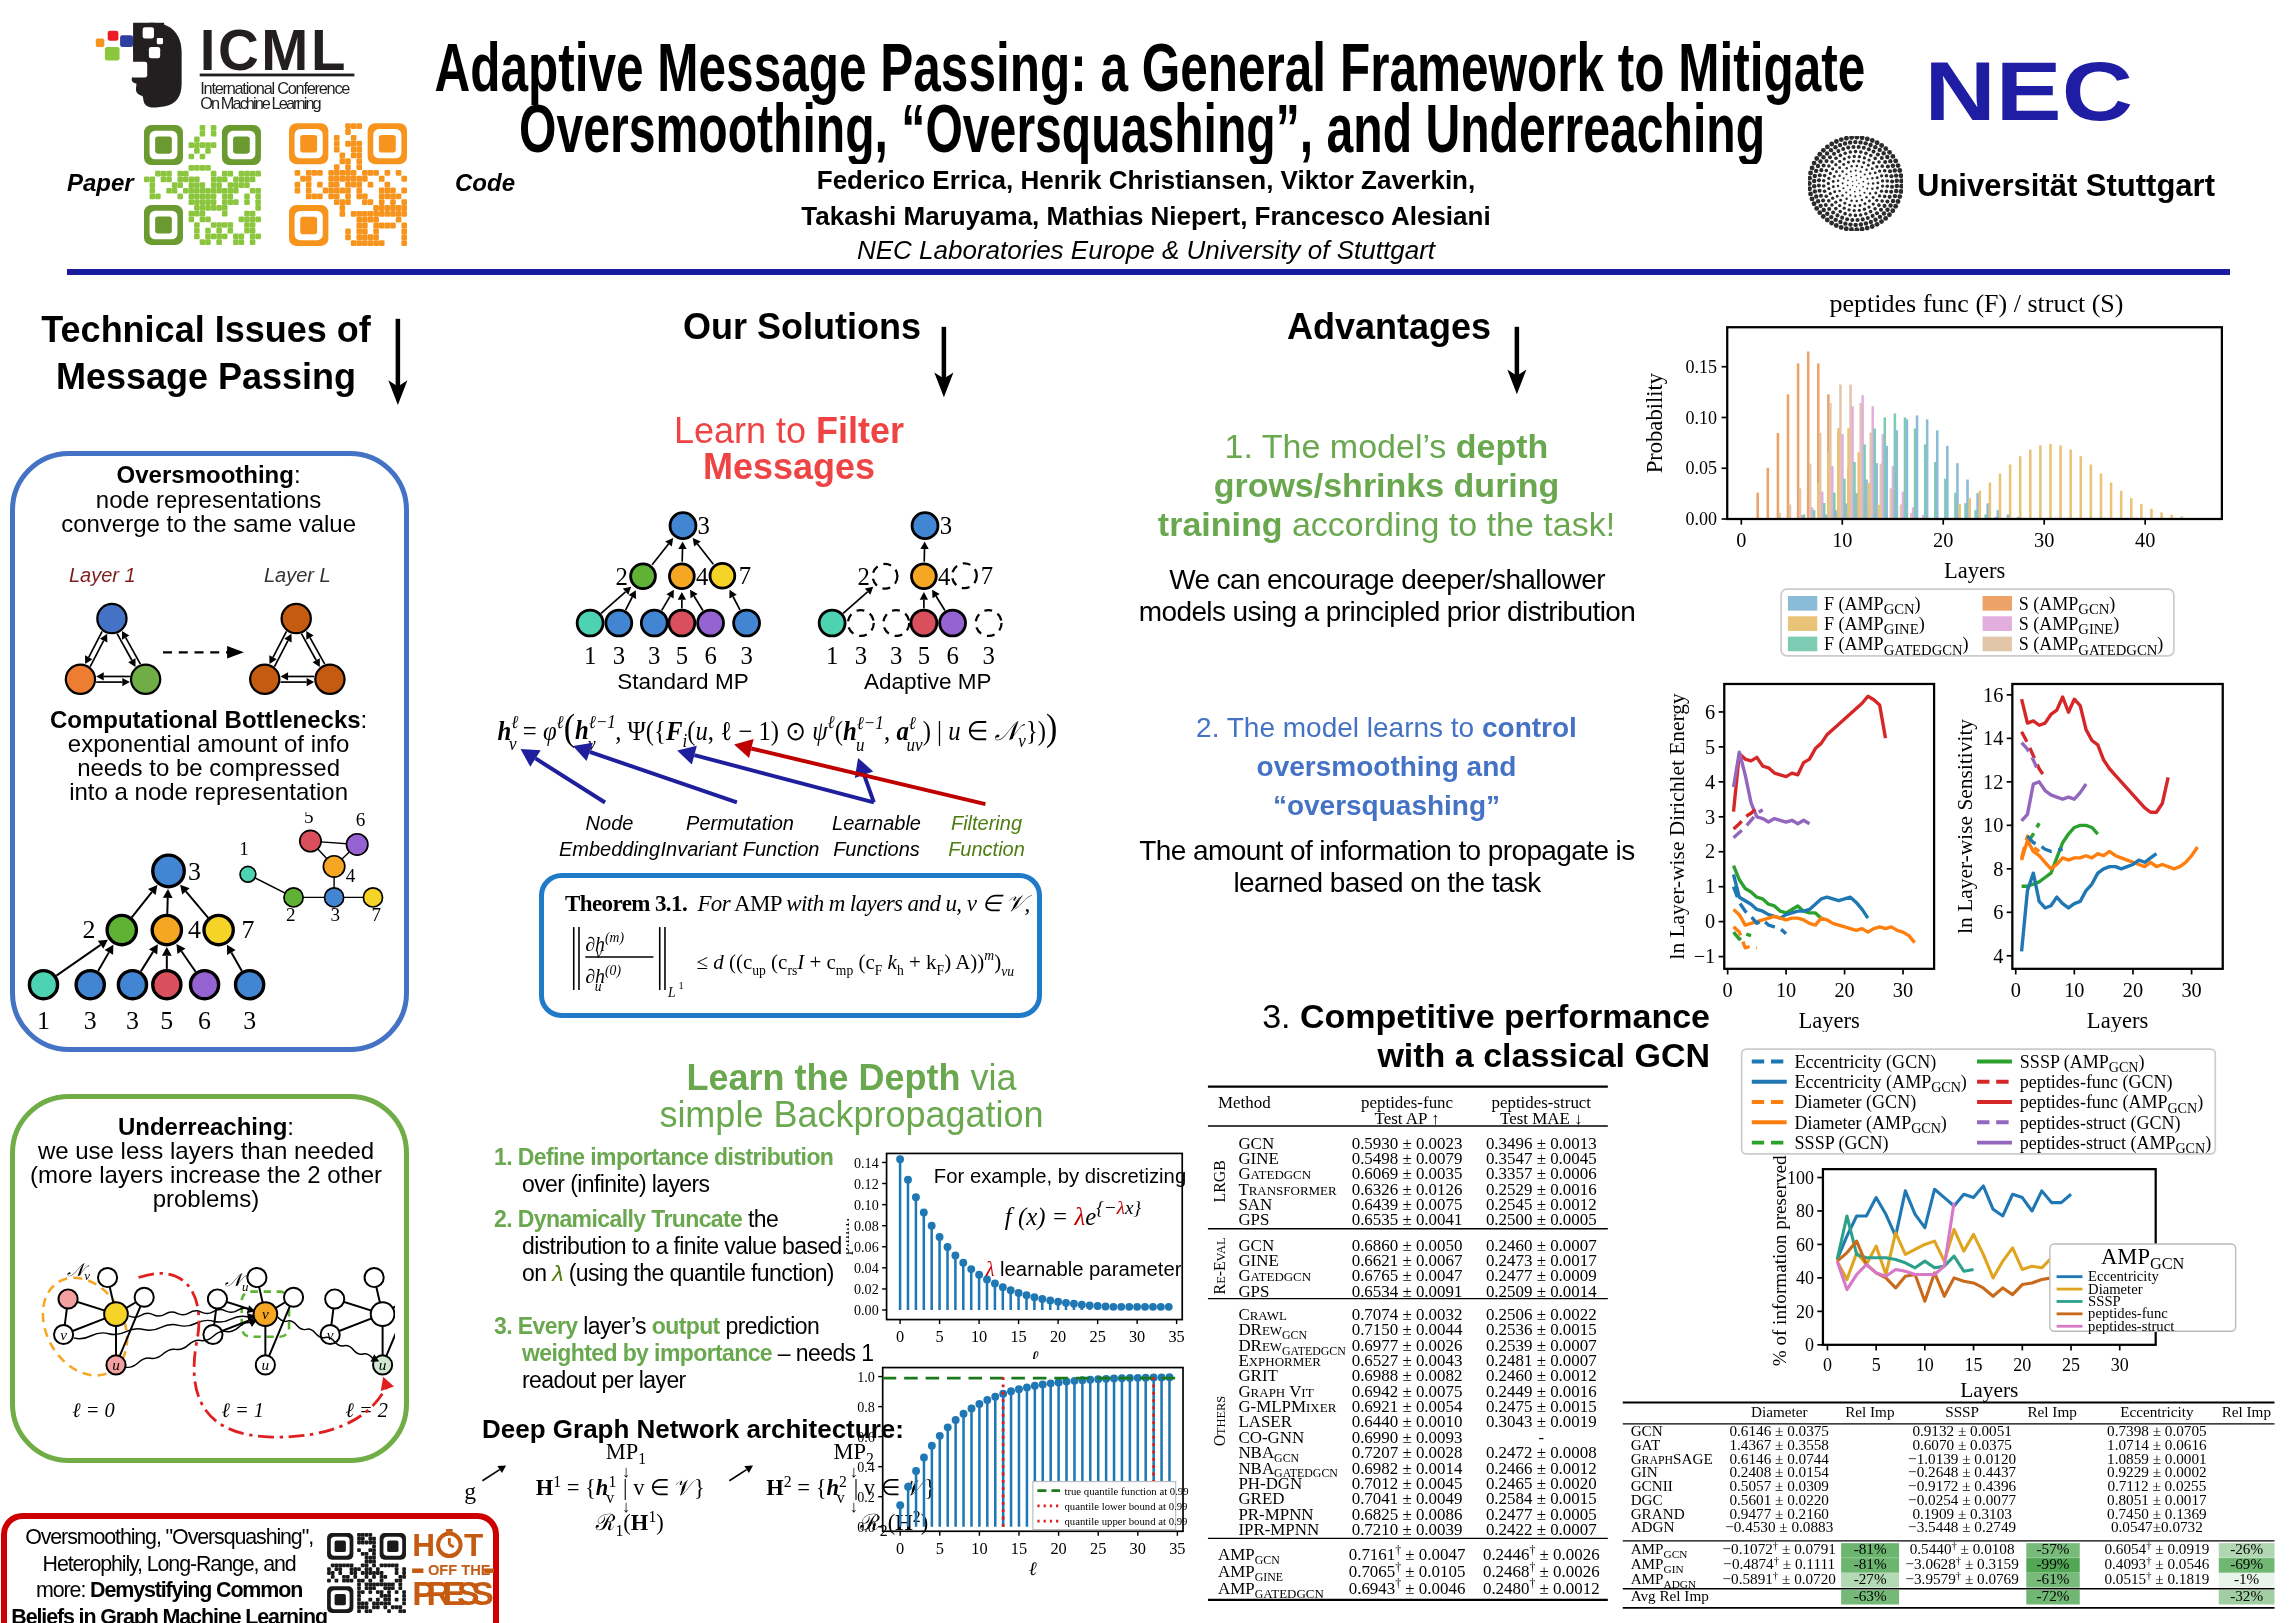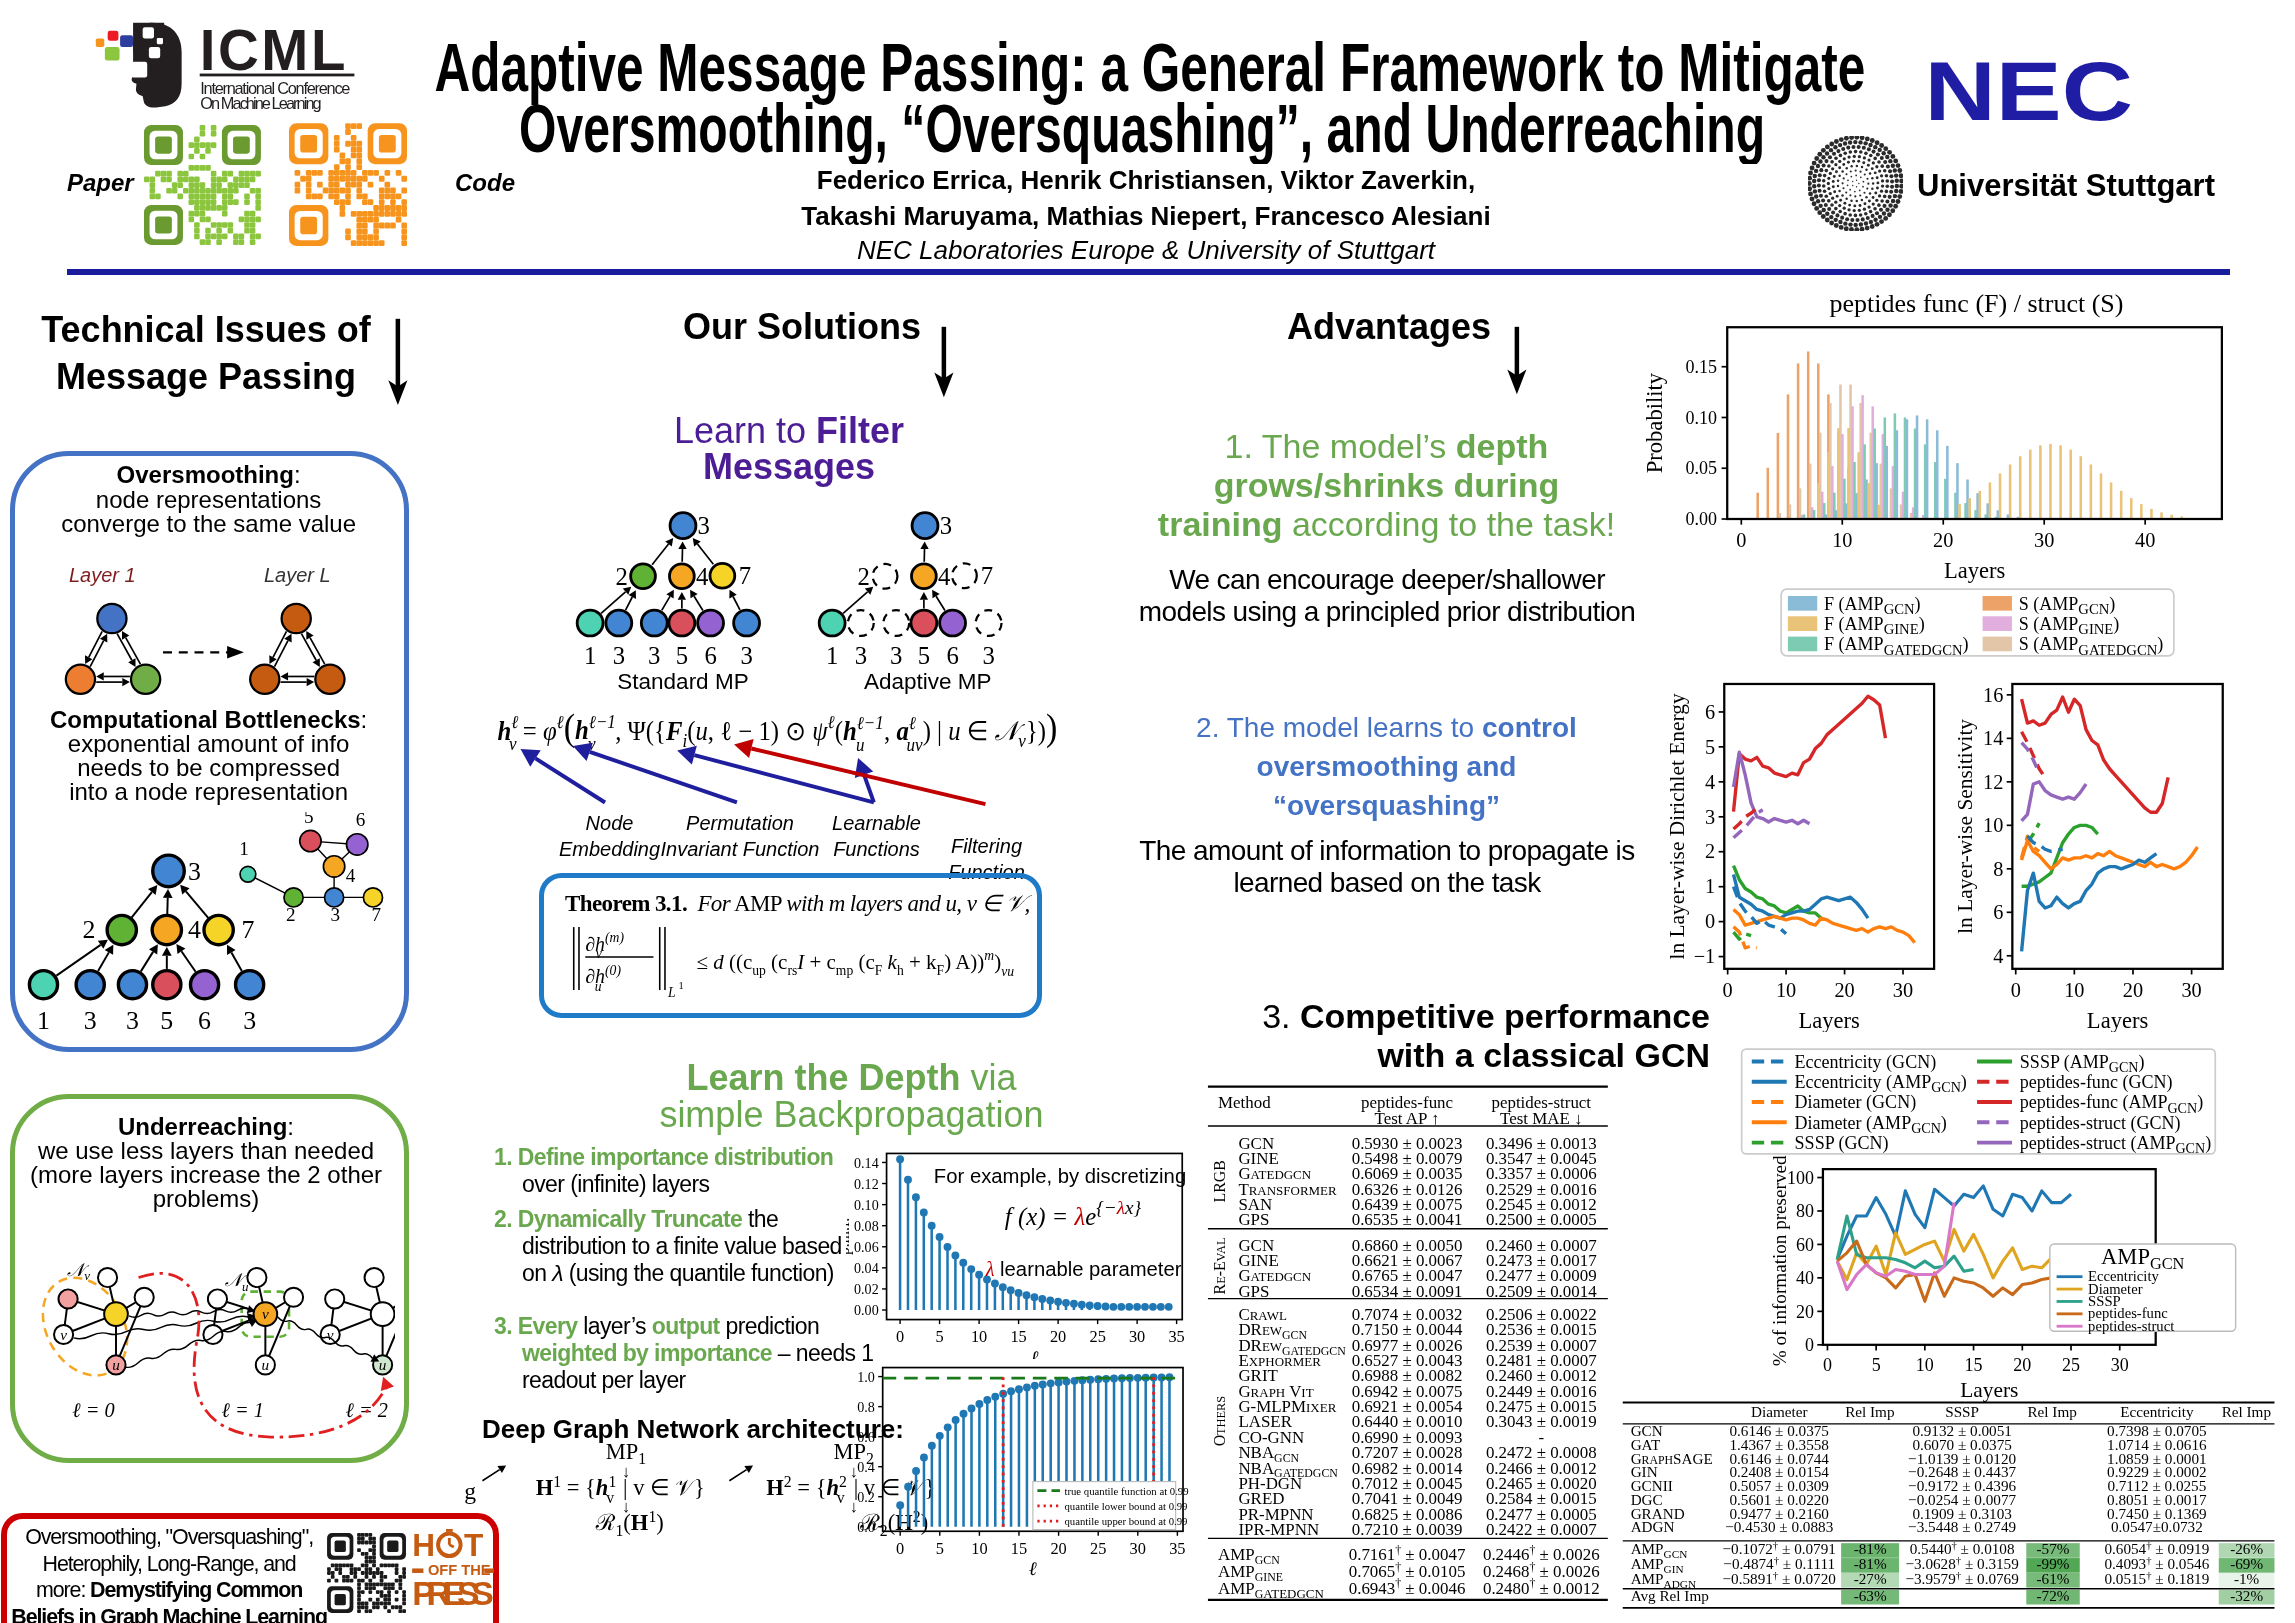--- a/index.html
+++ b/index.html
@@ -1,19 +1,19 @@
 <!DOCTYPE html>
 <html style="font-size:9px"><head><meta charset="utf-8"><style>
 html,body{margin:0;padding:0;background:#fff;}
 #page{position:relative;width:2295px;height:1624px;background:#fff;font-family:"Liberation Sans",sans-serif;overflow:hidden;}
 .abs{position:absolute;}
 .ser{font-family:"Liberation Serif",serif;}
 .ctr{text-align:center;}
 .grn{color:#6aa84f;}
-.red{color:#000000;margin-top:23px;}
+.red{color:#4d7c0f;}
 svg text{font-family:"Liberation Serif",serif;}
 svg text.sans{font-family:"Liberation Sans",sans-serif;}
 </style></head>
 <body>
 <div id="page">
 
 <div class="abs" style="left:93px;top:17px;width:271px;height:99px;">
 <svg width="271" height="99" viewBox="0 0 480 175">
   <path d="M105 10 C 140 10 157 32 157 62 L157 118 C157 142 146 154 128 158 L112 160 C100 161 92 158 90 150 L88 140 C80 138 76 134 76 128 L77 118 C70 116 66 112 70 106 L74 100 C71 96 71 92 71 86 L71 54 C71 26 84 10 105 10 Z" fill="#231f20"></path>
   <rect x="71" y="10" width="55" height="52" fill="#231f20"></rect>
@@ -1011,21 +1011,21 @@
 <rect x="128" y="70" width="17" height="8" fill="#c55a11"></rect>
 <text class="sans" x="0" y="135" font-size="60" font-weight="bold" fill="#c55a11" textLength="145">PRESS</text>
 </svg>
 </div>
 
 <div class="abs ctr" style="left:633px;top:306px;width:338px;font-size:36px;font-weight:bold;">Our Solutions</div>
 <div class="abs" style="left:929px;top:324px;"><svg width="32" height="76" viewBox="0 0 56 135">
         <line x1="26" y1="5" x2="26" y2="100" stroke="#000" stroke-width="8"></line>
         <path d="M26 130 L9 86 L26 97 L43 86 Z" fill="#000"></path>
       </svg></div>
-<div class="abs ctr" style="left:620px;top:413px;width:338px;font-size:36px;line-height:36px;color:#4c1d95;">Learn to <b>Filter</b><br><b>Messages</b></div>
+<div class="abs ctr" style="left:620px;top:413px;width:338px;font-size:36px;line-height:36px;color:#ef4444;">Learn to <b>Filter</b><br><b>Messages</b></div>
 
 <div class="abs" style="left:536px;top:502px;"><svg id="svg-mptrees" width="536" height="197" viewBox="0 0 950 350">
         <line x1="114.48973232593832" y1="197.79098103135235" x2="157.9" y2="159.5" stroke="#000" stroke-width="3"></line>
         <polygon points="168.01105749514335,150.53278965854363 162.8,165.0 153.0,153.9" fill="#000"></polygon>
         <line x1="157.96012678189692" y1="191.91417388610597" x2="169.9" y2="168.8" stroke="#000" stroke-width="3"></line>
         <polygon points="176.11986346564947,156.8616588918859 176.5,172.3 163.3,165.4" fill="#000"></polygon>
         <line x1="222.21787288548322" y1="192.61054184703863" x2="236.9" y2="167.7" stroke="#000" stroke-width="3"></line>
         <polygon points="243.7653676617873,156.1117241647276 243.3,171.5 230.5,164.0" fill="#000"></polygon>
         <line x1="258" y1="189" x2="258.0" y2="173.5" stroke="#000" stroke-width="3"></line>
         <polygon points="258,160 265.4,173.5 250.6,173.5" fill="#000"></polygon>

